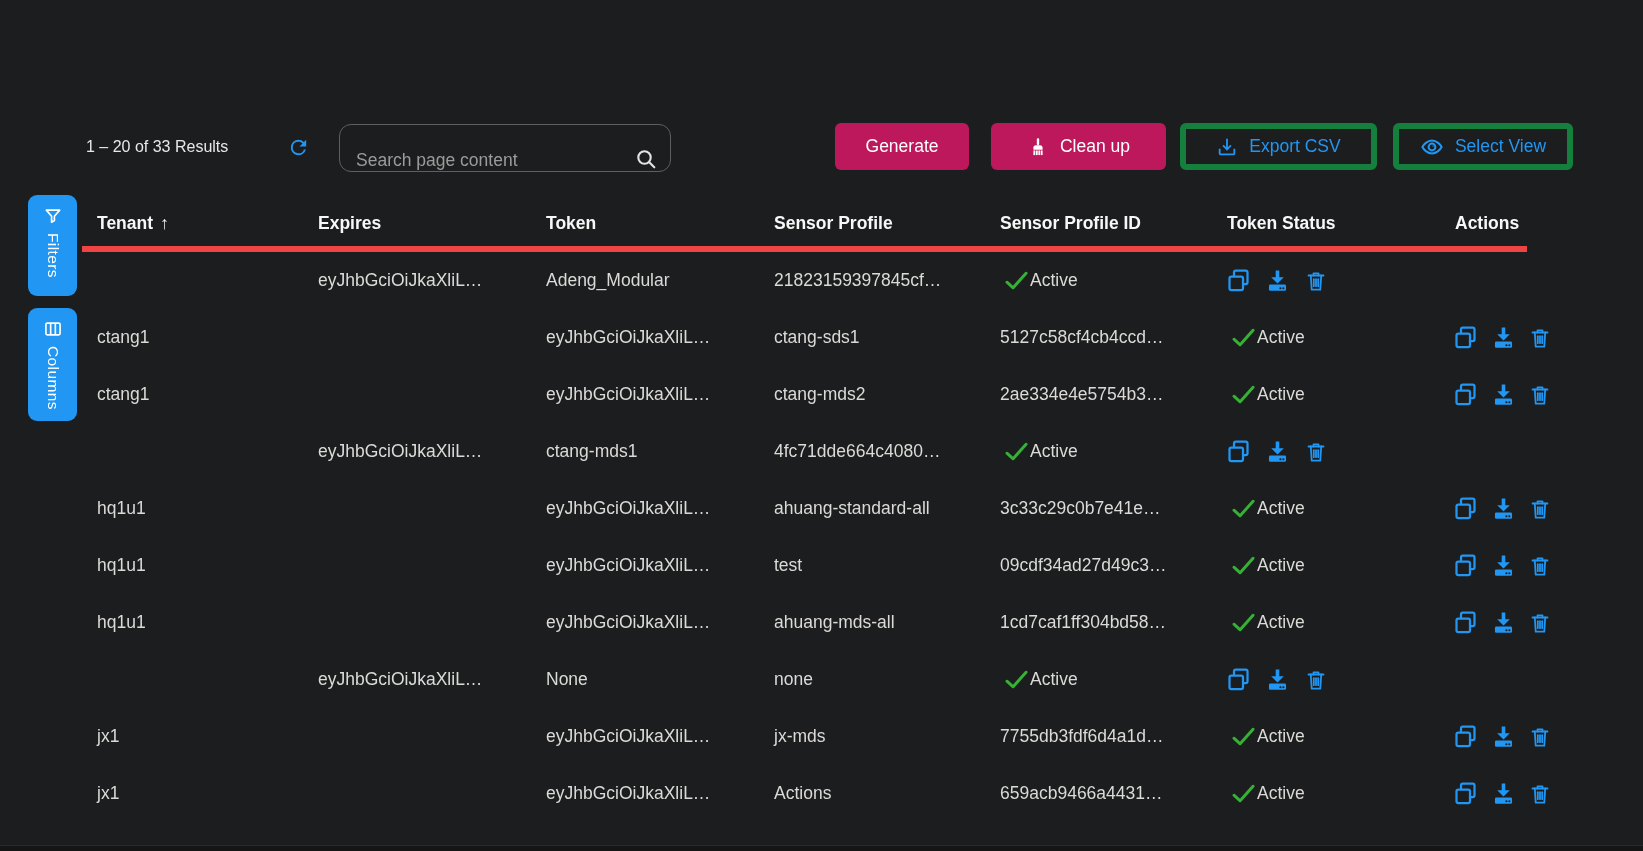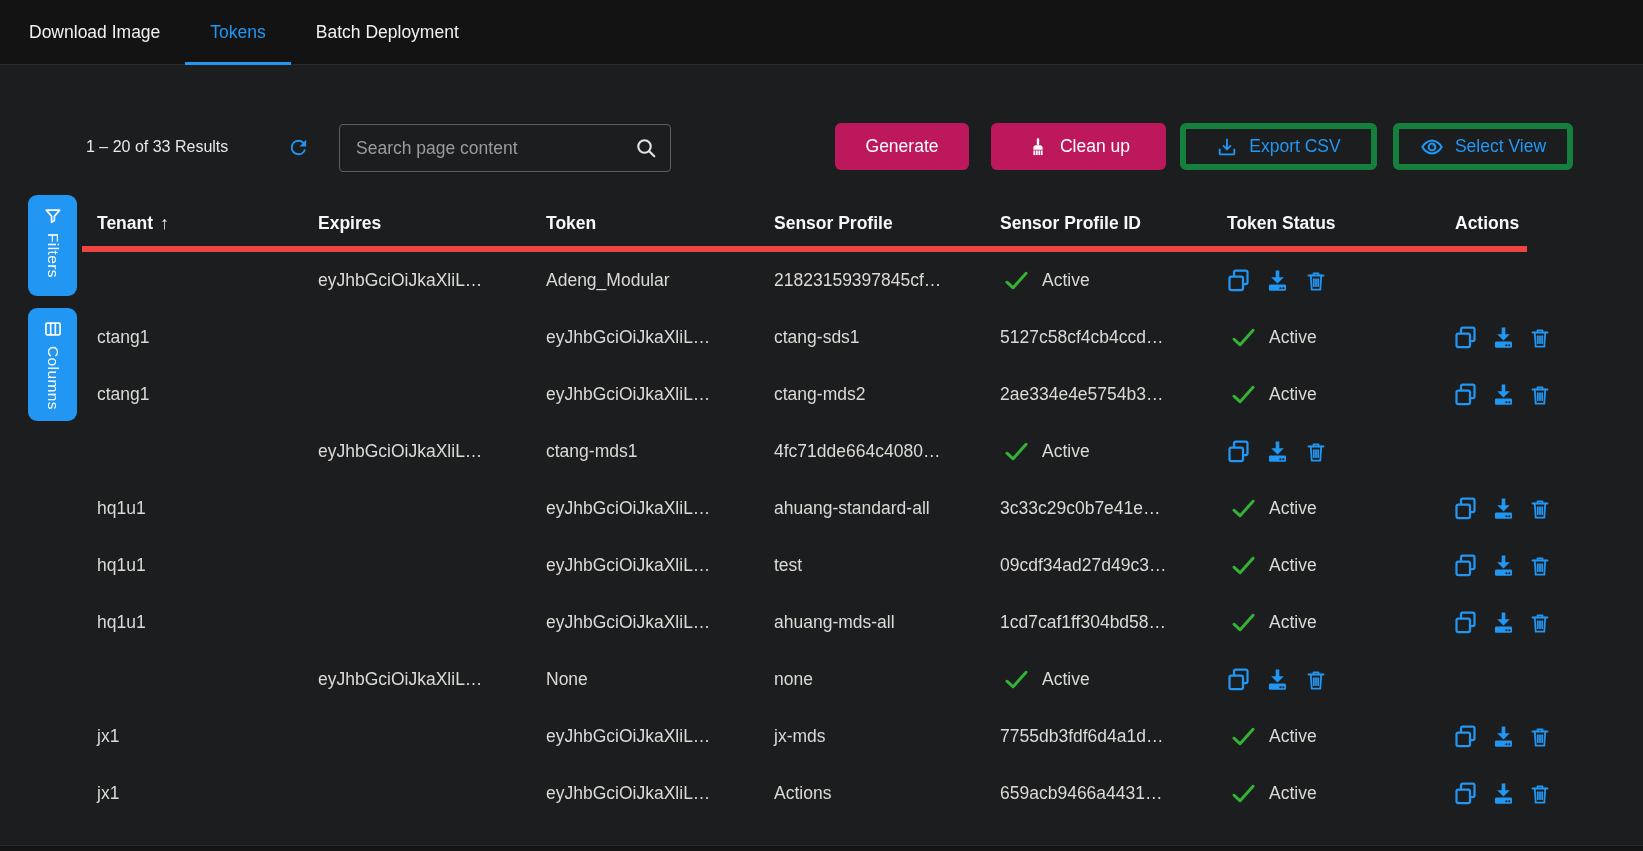--- a/index.html
+++ b/index.html
@@ -40,22 +40,22 @@
     display:flex; align-items:center;
     font-size:16px; color:#e8e8e8;
   }
   .refresh-btn {
     position:absolute; left:280px; top:6px; width:36px; height:36px;
     display:flex; align-items:center; justify-content:center;
     background:none; border:none; cursor:pointer;
   }
   .searchbox {
     position:absolute; left:339px; top:1px; width:332px; height:48px;
-    border:1px solid #5f5f60; border-radius:4px;
-    display:flex; align-items:center;
+    border:1px solid #5f5f60; border-radius:12px;
+    display:flex; align-items:flex-end;
     background:transparent; padding:0 12px 0 16px;
   }
   .searchbox input {
     flex:1; background:transparent; border:none; outline:none;
     font-family:inherit; font-size:17.5px; color:#e8e8e8;
   }
   .searchbox input::placeholder { color:#9b9b9b; }
   .btn {
     position:absolute; top:0; height:47px;
     display:flex; align-items:center; justify-content:center; gap:11px;
@@ -100,42 +100,37 @@
     padding-left:15px; font-size:17.5px; color:#dbdad7; white-space:nowrap;
     overflow:hidden;
   }
   .cell-tenant { padding-left:0; }
   .tenant-box {
     display:flex; align-items:center;
     height:53px; margin-left:2px; width:225px;
     padding-left:12px; border:1px solid transparent; border-radius:2px;
   }
   .tenant-box.focused { border-color:#2196f3; }
-  .cell-status { display:flex; align-items:center; gap:12px; padding-left:18px; }
+  .cell-status { display:flex; align-items:center; padding-left:18px; }
   .cell-actions { display:flex; align-items:center; gap:11px; padding-left:12px; overflow:visible; }
   .icon-btn {
     background:none; border:none; padding:0; cursor:pointer;
     width:28px; height:28px; display:flex; align-items:center; justify-content:center;
   }
 
   .bottom-strip {
     position:absolute; top:845px; left:0; right:0; height:6px;
     background:#151516; border-top:1px solid #2a2a2b;
   }
 </style>
 </head>
 <body>
 
 <div class="screen">
 
-  <div class="tabbar">
-    <div class="tab">Download Image</div>
-    <div class="tab active">Tokens</div>
-    <div class="tab">Batch Deployment</div>
-  </div>
 
   <div class="toolbar">
     <div class="results">1 – 20 of 33 Results</div>
 
     <button class="refresh-btn">
       <span style="display:flex;">
         <svg width="23" height="23" viewBox="0 0 24 24">
           <path fill="#2196f3" d="M17.65 6.35A7.95 7.95 0 0 0 12 4a8 8 0 1 0 7.73 10h-2.08A6 6 0 1 1 12 6c1.66 0 3.14.69 4.22 1.78L13 11h7V4l-2.35 2.35z"></path>
         </svg>
       </span>

